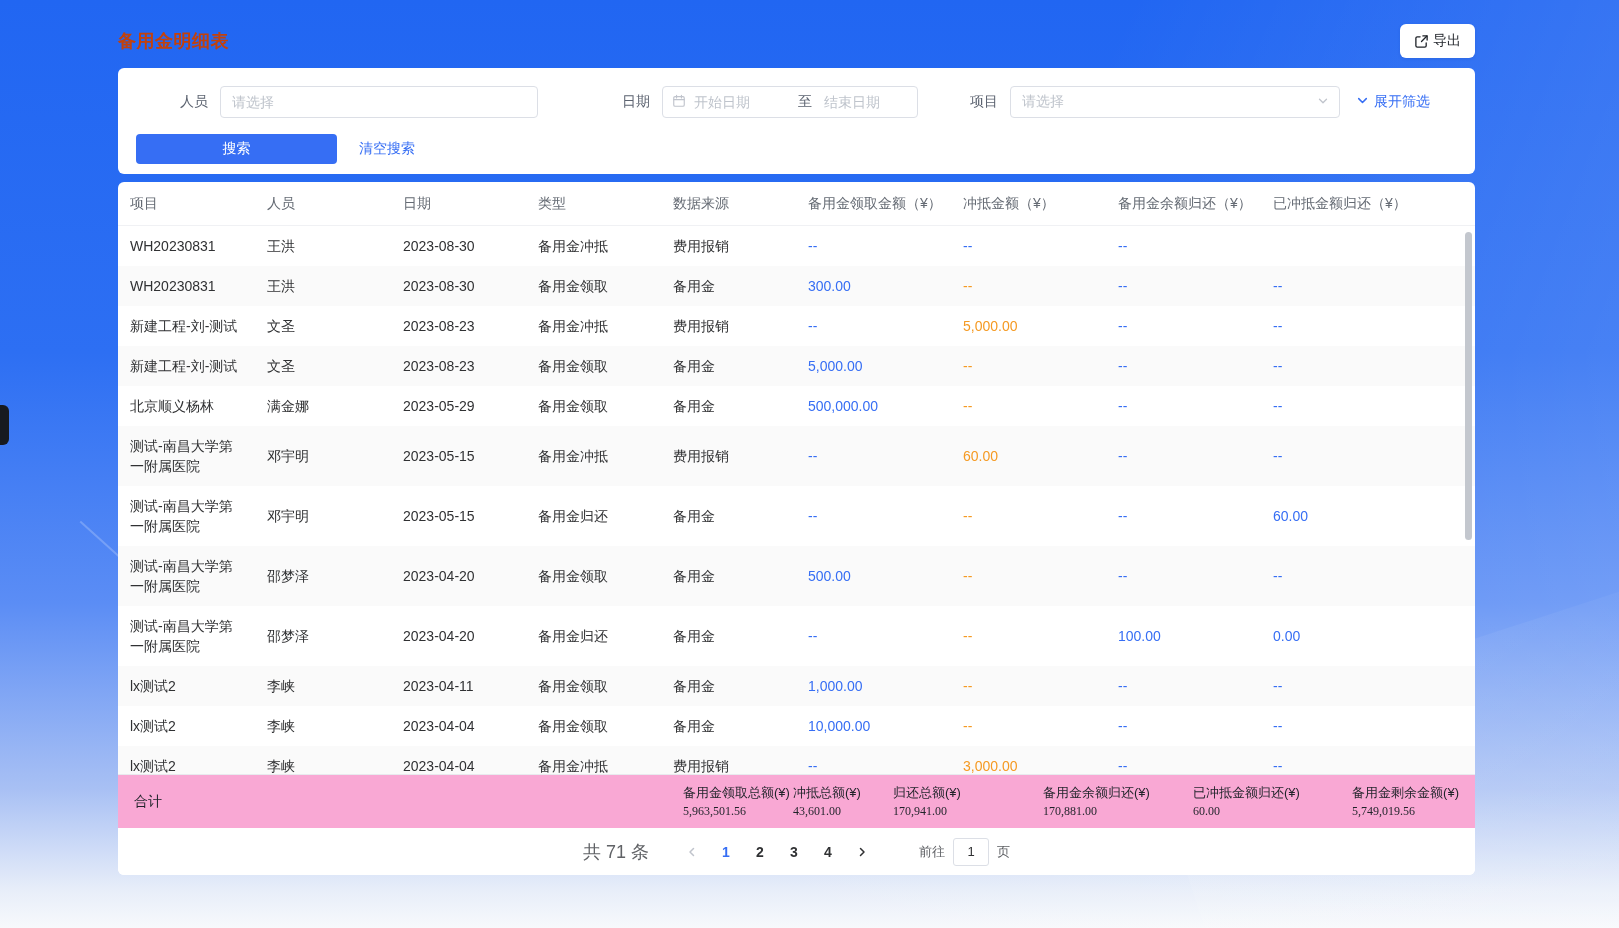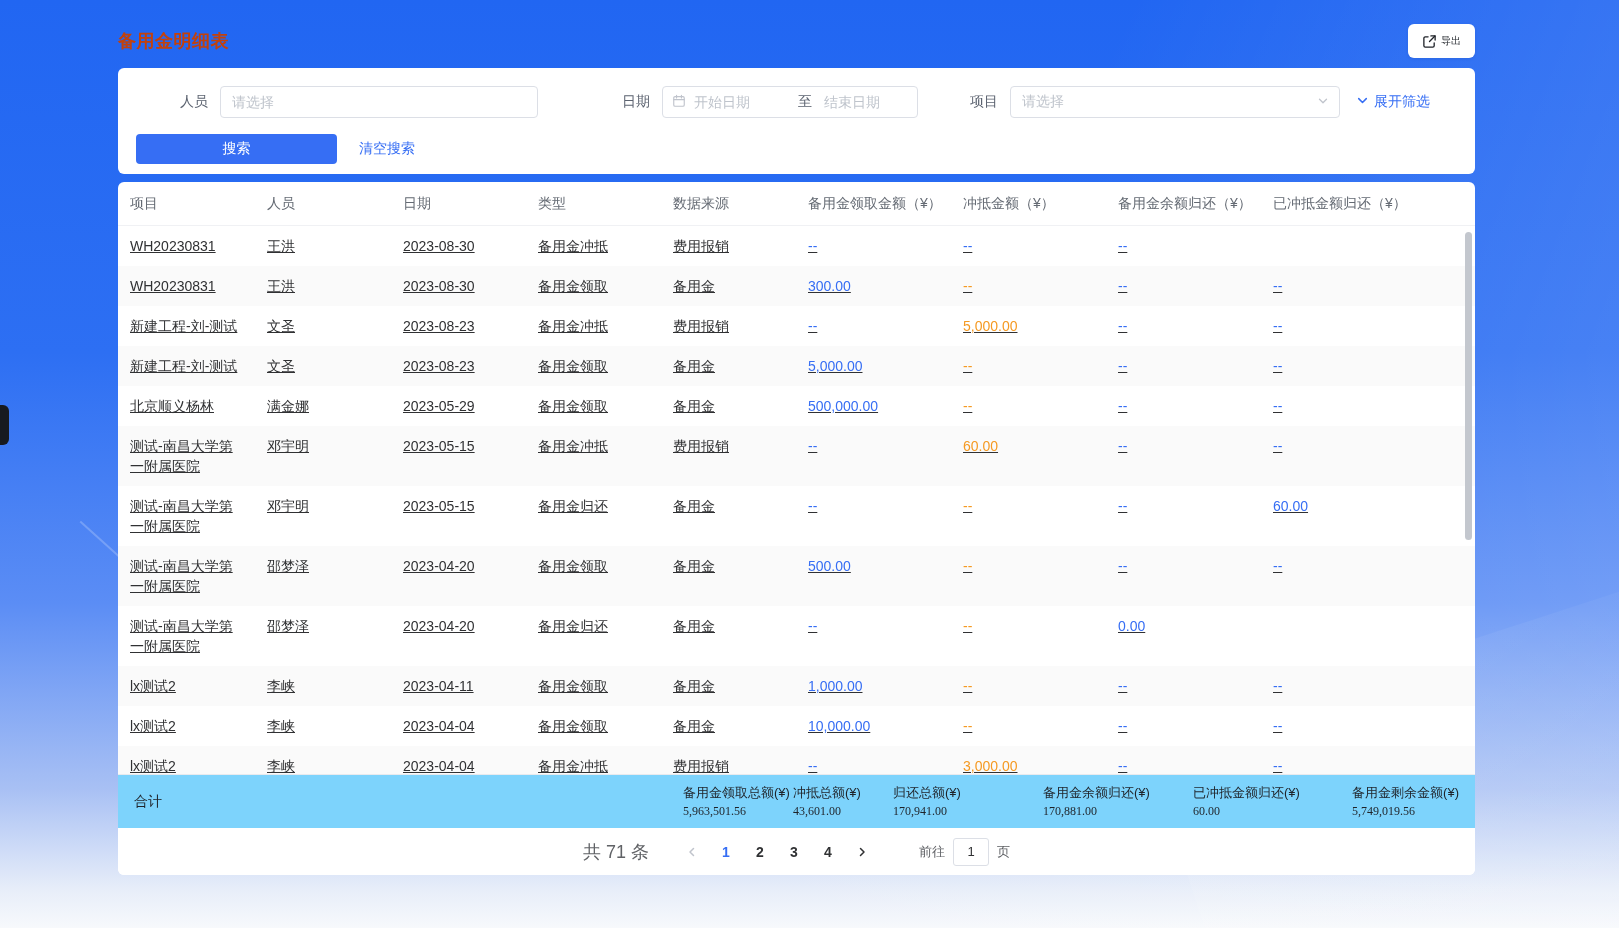--- a/index.html
+++ b/index.html
@@ -16,21 +16,21 @@
   .deco1{position:absolute;left:-60px;bottom:40px;width:420px;height:260px;
     border-top:2px solid rgba(255,255,255,0.22);transform:rotate(42deg);pointer-events:none;}
   .deco2{position:absolute;right:-80px;bottom:-30px;width:520px;height:300px;
     background:linear-gradient(135deg,rgba(255,255,255,0.10),rgba(255,255,255,0));transform:rotate(-18deg);pointer-events:none;}
   .drawer-handle{position:absolute;left:0;top:405px;width:9px;height:40px;background:#171a20;border-radius:0 6px 6px 0;cursor:pointer;}
 
   .page{position:absolute;left:118px;top:0;width:1357px;}
   .topbar{margin-top:22px;height:38px;display:flex;justify-content:space-between;align-items:center;}
   .page-title{color:#c2410c;font-size:18px;font-weight:bold;letter-spacing:0.5px;}
   .export-btn{height:34px;padding:0 14px;background:#fff;border:none;border-radius:6px;
-    display:flex;align-items:center;gap:4px;font-size:10px;color:#1f2329;cursor:pointer;box-shadow:0 1px 3px rgba(20,60,160,0.18);}
+    display:flex;align-items:center;gap:4px;font-size:14px;color:#1f2329;cursor:pointer;box-shadow:0 1px 3px rgba(20,60,160,0.18);}
   .export-btn svg{display:block;}
 
   .card{background:#fff;border-radius:6px;}
   .filter-card{margin-top:8px;height:106px;padding:18px 18px 0 18px;}
   .filter-row{display:flex;align-items:center;height:32px;}
   .f-label{color:#5c6370;margin-right:12px;white-space:nowrap;}
   .f-label.first{margin-left:44px;}
   .inp{height:32px;border:1px solid #dcdfe6;border-radius:4px;background:#fff;display:flex;align-items:center;}
   .inp input{border:none;outline:none;width:100%;height:100%;padding:0 11px;font-size:14px;color:#303133;background:transparent;font-family:inherit;}
   .inp input::placeholder{color:#bfc4cc;}
@@ -54,31 +54,31 @@
   .thead .cell:nth-child(1){width:137px;}
   .thead .cell:nth-child(2){width:136px;}
   .thead .cell:nth-child(3){width:135px;}
   .thead .cell:nth-child(4){width:135px;}
   .thead .cell:nth-child(5){width:135px;}
   .thead .cell:nth-child(6){width:155px;}
   .thead .cell:nth-child(7){width:155px;}
   .thead .cell:nth-child(8){width:155px;}
   .thead .cell:nth-child(9){flex:1;min-width:0;}
   .tbody{flex:1 1 auto;overflow:hidden;}
-  .trow{display:flex;align-items:flex-start;text-decoration:underline;}
+  .trow{display:flex;align-items:center;}
   .tbody .trow:nth-of-type(even){background:#fafafa;}
   .trow .cell{padding:10px 12px;line-height:20px;}
   .c0{width:137px;} .c1{width:136px;} .c2{width:135px;} .c3{width:135px;} .c4{width:135px;}
   .c5{width:155px;} .c6{width:155px;} .c7{width:155px;} .c8{flex:1;min-width:0;}
   .amt.blue{color:var(--primary);}
   .amt.orange{color:var(--orange);}
 
   .vscroll{position:absolute;right:3px;top:50px;width:7px;height:308px;background:#c3c7ce;border-radius:4px;cursor:grab;}
 
-  .summary{flex:0 0 54px;background:#7dd3fc;border-top:1px solid #e8eaee;display:flex;align-items:center;padding:0 16px;}
+  .summary{flex:0 0 54px;background:#f9a8d4;border-top:1px solid #e8eaee;display:flex;align-items:center;padding:0 16px;}
   .summary-label{width:549px;font-size:14px;color:#1f2329;}
   .sum-item{display:flex;flex-direction:column;justify-content:center;gap:3px;}
   .sum-item .sl{font-size:13px;color:#1f2329;line-height:15px;}
   .sum-item .sv{font-size:12px;color:#1f2329;line-height:16px;font-family:Liberation Serif, serif;}
   .sum-item:nth-of-type(1){width:160px;}
   .sum-item:nth-of-type(2){width:110px;}
   .sum-item:nth-of-type(3){width:100px;}
   .sum-item:nth-of-type(4){width:150px;}
   .sum-item:nth-of-type(5){width:150px;}
   .sum-item:nth-of-type(6){flex:1;}
@@ -268,20 +268,21 @@
             <div class="cell c8 amt blue">--</div>
           </div>
           <div class="trow">
             <div class="cell c0">测试-南昌大学第一附属医院</div>
             <div class="cell c1">邵梦泽</div>
             <div class="cell c2">2023-04-20</div>
             <div class="cell c3">备用金归还</div>
             <div class="cell c4">备用金</div>
             <div class="cell c5 amt blue">--</div>
             <div class="cell c6 amt orange">--</div>
+            <div class="cell c7 amt blue">100.00</div>
             <div class="cell c8 amt blue">0.00</div>
           </div>
           <div class="trow">
             <div class="cell c0">lx测试2</div>
             <div class="cell c1">李峡</div>
             <div class="cell c2">2023-04-11</div>
             <div class="cell c3">备用金领取</div>
             <div class="cell c4">备用金</div>
             <div class="cell c5 amt blue">1,000.00</div>
             <div class="cell c6 amt orange">--</div>

